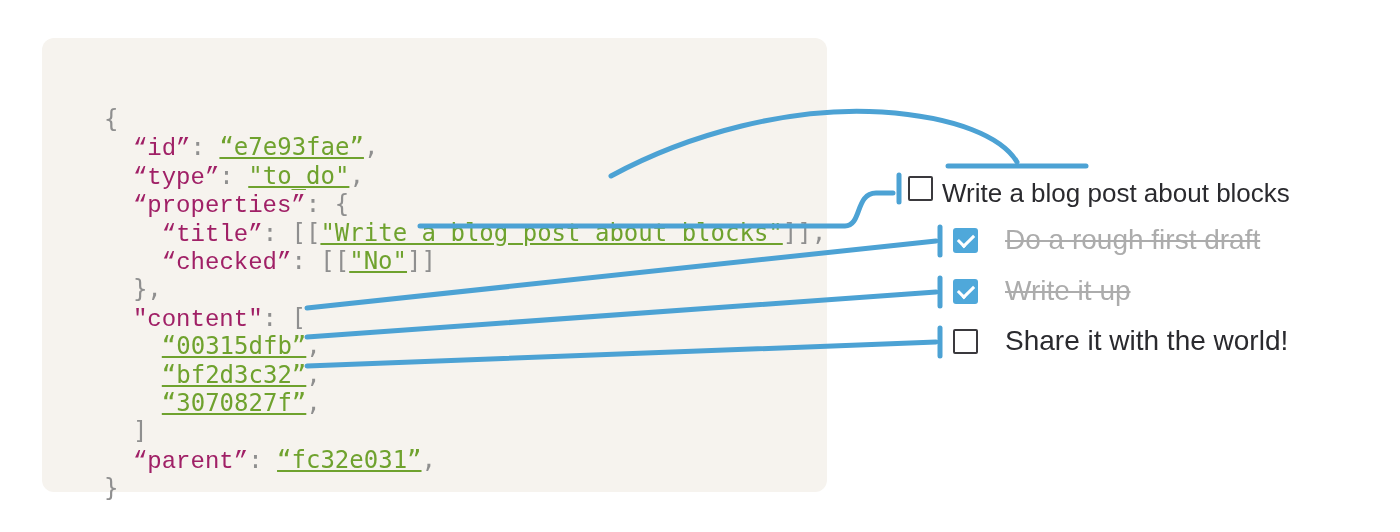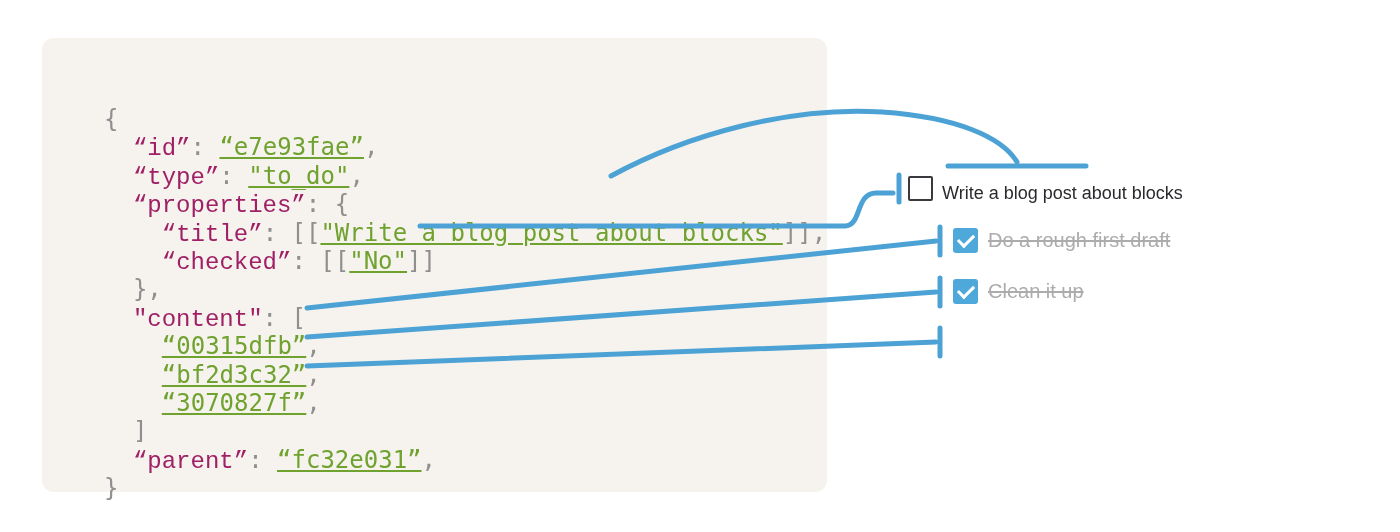--- a/index.html
+++ b/index.html
@@ -40,22 +40,22 @@
   .row-0{left:908px;top:171px;}
   .row-1{left:953px;top:223px;}
   .row-2{left:953px;top:274px;}
   .row-3{left:953px;top:324px;}
   .checkbox{width:25px;height:25px;flex:0 0 25px;border:2.5px solid var(--cb-border);
     border-radius:2px;background:#fff;position:relative;}
   .checkbox.checked{border:none;background:var(--check);border-radius:3px;}
   .checkbox.checked::after{content:"";position:absolute;left:5px;top:6px;
     width:13px;height:7px;border-left:3px solid #fff;border-bottom:3px solid #fff;
     transform:rotate(-45deg);}
-  .todo-label{margin-left:10px;font-size:20px;color:var(--dark);white-space:nowrap;}
-  .row-0 .todo-label{font-size:18px;margin-left:9px;margin-top:11px;}
+  .todo-label{margin-left:27px;font-size:28px;color:var(--dark);white-space:nowrap;}
+  .row-0 .todo-label{font-size:26px;margin-left:9px;margin-top:11px;}
   .todo-label.done{color:var(--muted);text-decoration:line-through;
     text-decoration-thickness:2px;}
 </style>
 </head>
 <body>
 
 <div class="stage">
 
   <div class="code-panel">
     <pre class="code" id="code"><div class="code-line"><span class="tk-pun">{</span></div><div class="code-line"><span class="tk-pun">  </span><span class="tk-key">“id”</span><span class="tk-pun">: </span><span class="tk-str">“e7e93fae”</span><span class="tk-pun">,</span></div><div class="code-line"><span class="tk-pun">  </span><span class="tk-key">“type”</span><span class="tk-pun">: </span><span class="tk-str">"to_do"</span><span class="tk-pun">,</span></div><div class="code-line"><span class="tk-pun">  </span><span class="tk-key">“properties”</span><span class="tk-pun">: {</span></div><div class="code-line"><span class="tk-pun">    </span><span class="tk-key">“title”</span><span class="tk-pun">: [[</span><span class="tk-str">"Write a blog post about blocks"</span><span class="tk-pun">]],</span></div><div class="code-line"><span class="tk-pun">    </span><span class="tk-key">“checked”</span><span class="tk-pun">: [[</span><span class="tk-str">"No"</span><span class="tk-pun">]]</span></div><div class="code-line"><span class="tk-pun">  },</span></div><div class="code-line"><span class="tk-pun">  </span><span class="tk-key">"content"</span><span class="tk-pun">: [</span></div><div class="code-line"><span class="tk-pun">    </span><span class="tk-str">“00315dfb”</span><span class="tk-pun">,</span></div><div class="code-line"><span class="tk-pun">    </span><span class="tk-str">“bf2d3c32”</span><span class="tk-pun">,</span></div><div class="code-line"><span class="tk-pun">    </span><span class="tk-str">“3070827f”</span><span class="tk-pun">,</span></div><div class="code-line"><span class="tk-pun">  ]</span></div><div class="code-line"><span class="tk-pun">  </span><span class="tk-key">“parent”</span><span class="tk-pun">: </span><span class="tk-str">“fc32e031”</span><span class="tk-pun">,</span></div><div class="code-line"><span class="tk-pun">}</span></div></pre>
@@ -77,16 +77,20 @@
   <div class="todo-row row-0">
     <span class="checkbox"></span>
     <span class="todo-label">Write a blog post about blocks</span>
   </div>
   <div class="todo-row row-1">
     <span class="checkbox checked"></span>
     <span class="todo-label done">Do a rough first draft</span>
   </div>
   <div class="todo-row row-2">
     <span class="checkbox checked"></span>
-    <span class="todo-label done">Clean it up</span>
+    <span class="todo-label done">Write it up</span>
+  </div>
+  <div class="todo-row row-3">
+    <span class="checkbox"></span>
+    <span class="todo-label">Share it with the world!</span>
   </div>
 
 </div>
 
 </body></html>

